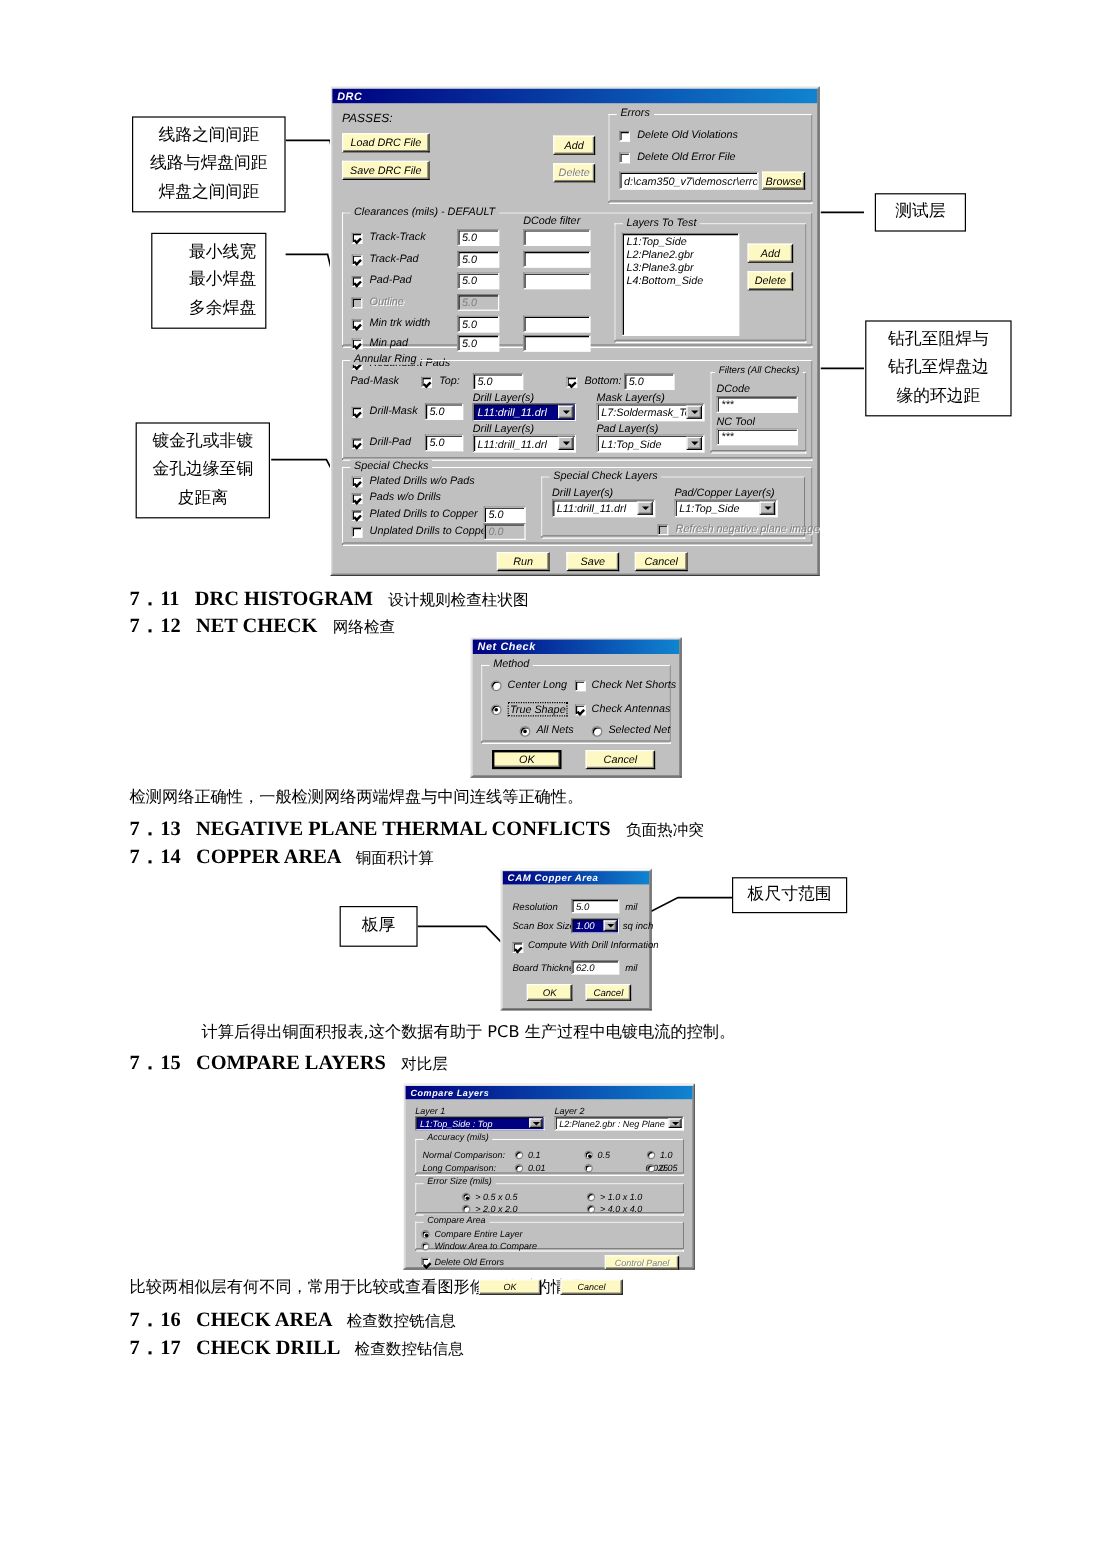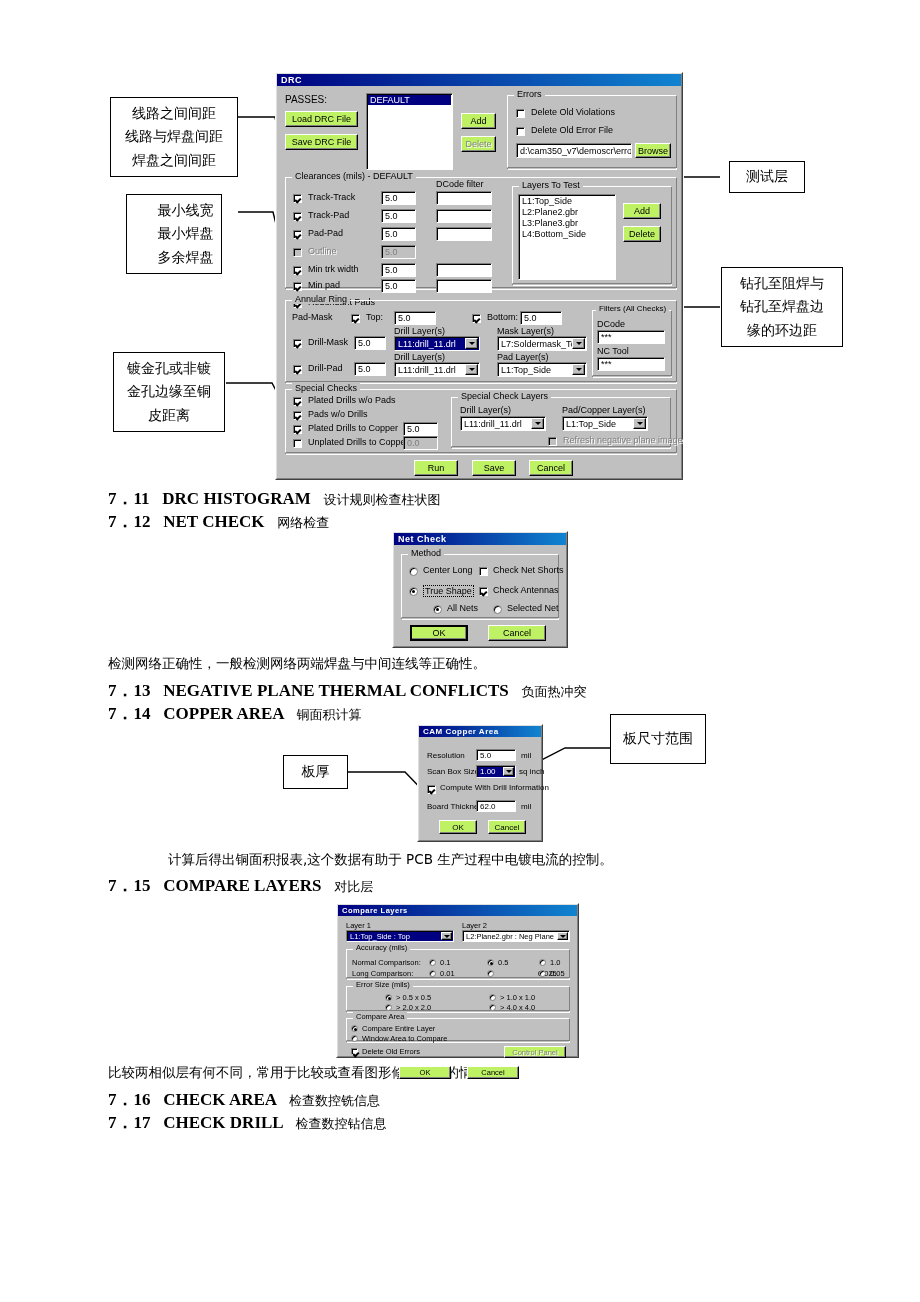--- a/index.html
+++ b/index.html
@@ -16,41 +16,41 @@
   .win {
     position:absolute;
     background:#c0c0c0;
     border-top:1px solid #ffffff;
     border-left:1px solid #ffffff;
     border-right:1px solid #404040;
     border-bottom:1px solid #404040;
     font-family:"Liberation Sans", sans-serif;
     color:#000;
   }
-  .win-inner { border:1px solid #808080; border-top-color:#dfdfdf; border-left-color:#dfdfdf; height:100%; }
+  .win-inner { border:1px solid #808080; border-top-color:#dfdfdf; border-left-color:#dfdfdf; height:100%;font-style:italic; }
   .titlebar {
     background:linear-gradient(to right,#000080,#1084d0);
     color:#fff; font-weight:bold;
     padding:1px 4px;
     letter-spacing:.5px;
   }
   .grp {
     position:absolute;
     border:1px solid #808080;
     border-right-color:#ffffff;
     border-bottom-color:#ffffff;
   }
   .grp > .grp-in { position:absolute; inset:-1px -1px 1px -1px; border:1px solid #fff; border-right-color:#808080; border-bottom-color:#808080; pointer-events:none; }
   .grp-title {
     position:absolute; top:-7px; left:6px;
     background:#c0c0c0; padding:0 3px; white-space:nowrap;
   }
   .btn {
     position:absolute;
-    background:#bef264;
+    background:#fef9c3;
     border-top:1px solid #ffffff; border-left:1px solid #ffffff;
     border-right:1px solid #000000; border-bottom:1px solid #000000;
     display:flex; align-items:center; justify-content:center;
     box-shadow: inset -1px -1px 0 #808080;
     cursor:default;
   }
   .btn.dis { color:#808080; text-shadow:1px 1px 0 #ffffff; }
   .fld {
     position:absolute; background:#ffffff;
     border-top:1px solid #808080; border-left:1px solid #808080;
@@ -173,39 +173,36 @@
 <div class="callout" style="left:721px; top:267px; width:122px; height:80px;">
   <div>钻孔至阻焊与</div>
   <div>钻孔至焊盘边</div>
   <div>缘的环边距</div>
 </div>
 
 <div class="callout" style="left:283px; top:755px; width:65px; height:34px;">
   <div>板厚</div>
 </div>
 
-<div class="callout" style="left:610px; top:714px; width:96px; height:50px;">
+<div class="callout" style="left:610px; top:731px; width:96px; height:30px;">
   <div>板尺寸范围</div>
 </div>
 
 <div class="win" style="left:275px; top:72px; width:408px; height:408px; font-size:9px;">
   <div class="win-inner">
     <div class="titlebar" style="font-size:9px;">
       <span>DRC</span>
     </div>
 
     <div class="lbl" style="left:9px; top:21px; font-size:10px;">PASSES:</div>
     <div class="btn" style="left:9px; top:38px; width:73px; height:16px; font-size:9px;">
       <span>Load DRC File</span>
     </div>
     <div class="btn" style="left:9px; top:61px; width:73px; height:16px; font-size:9px;">
       <span>Save DRC File</span>
-    </div>
-    <div class="list" style="left:90px; top:20px; width:87px; height:77px; font-size:9px;">
-      <div class="row sel">DEFAULT</div>
     </div>
     <div class="btn" style="left:185px; top:40px; width:35px; height:16px; font-size:9px;">
       <span>Add</span>
     </div>
     <div class="btn dis" style="left:185px; top:63px; width:35px; height:16px; font-size:9px;">
       <span>Delete</span>
     </div>
 
     <div class="grp" style="left:231px; top:22px; width:170px; height:75px;">
       <div class="grp-in"></div>

